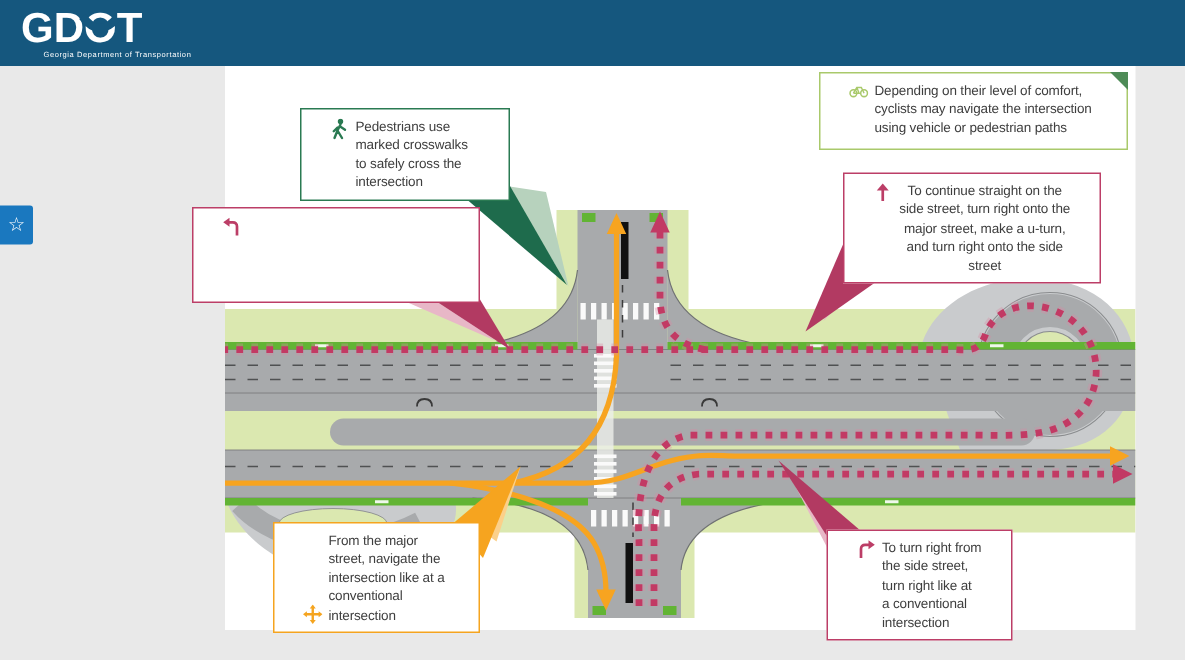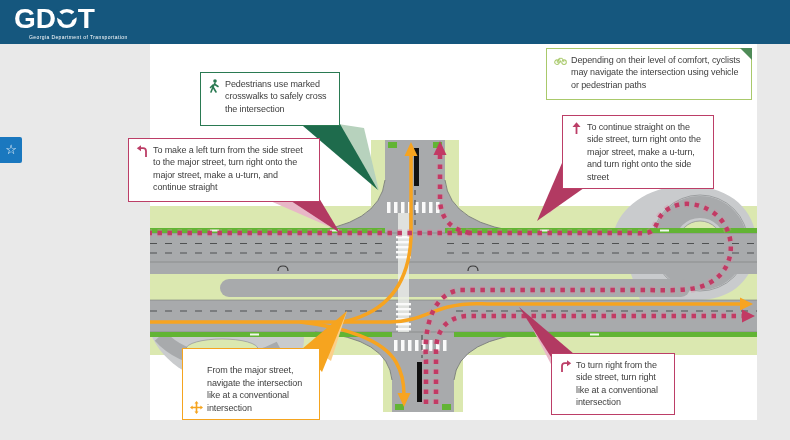--- a/index.html
+++ b/index.html
@@ -29,35 +29,35 @@
   }
   
   .panel{
     position:absolute;left:150px;top:44px;width:607px;height:376px;
     background:#ffffff;
   }
   .diagram-svg{position:absolute;left:150px;top:44px;}
   
   .callout{
     position:absolute;background:#fff;border:1.5px solid #999;
-    padding:5px 7px;display:flex;gap:4px;align-items:flex-start;
+    padding:5px 19px;display:flex;gap:4px;align-items:flex-start;
     box-sizing:border-box;z-index:5;
   }
   .callout p{
     margin:0;font-size:9px;line-height:1.38;color:#3e3e3e;letter-spacing:-.1px;
   }
   .callout .icn{flex:0 0 13px;margin-top:1px;}
   .co-ped{left:200px;top:72px;width:140px;min-height:54px;border-color:var(--pedestrian_green,#2A7A52);}
   .co-ped .icn{color:var(--pedestrian_green,#2A7A52);}
   .co-cyc{left:546px;top:48px;width:206px;min-height:52px;border-color:var(--cyclist_green,#A9C96B);position:absolute;}
   .co-cyc .icn{color:var(--cyclist_green,#A9C96B);}
   .co-crimson{border-color:var(--route_crimson,#BC3E67);}
   .co-crimson .icn{color:var(--route_crimson,#BC3E67);}
   .co-left{left:128px;top:138px;width:192px;min-height:64px;}
-  .co-cont{left:562px;top:115px;width:152px;min-height:68px;}
+  .co-cont{left:562px;top:115px;width:172px;min-height:68px;text-align:center;}
   .co-right{left:551px;top:353px;width:124px;min-height:60px;}
   .co-major{left:182px;top:348px;width:138px;min-height:72px;border-color:var(--route_orange,#F5A41F);align-items:flex-end;}
   .co-major .icn{color:var(--route_orange,#F5A41F);}
   .corner-fold{
     position:absolute;top:-1px;right:-1px;width:0;height:0;
     border-top:12px solid #4e8b57;border-left:12px solid transparent;
   }
 </style>
 </head>
 <body>
@@ -252,21 +252,20 @@
     <path d="M3.4 7.4 L6 3 H9.5 L11.6 7.4 M6 3 L7.8 7.4 H3.4" stroke="currentColor" stroke-width="1.1" fill="none"></path>
   </svg>
   <p>Depending on their level of comfort, cyclists may navigate the intersection using vehicle or pedestrian paths</p>
 </div>
 
 <div class="callout co-crimson co-left">
   <svg class="icn" width="13" height="13" viewBox="0 0 13 13">
     <path d="M10 12 V6 Q10 3.2 7.2 3.2 H4.5" stroke="currentColor" stroke-width="1.8" fill="none"></path>
     <polygon points="5,0.2 0.8,3.2 5,6.2" fill="currentColor"></polygon>
   </svg>
-  <p>To make a left turn from the side street to the major street, turn right onto the major street, make a u-turn, and continue straight</p>
 </div>
 
 <div class="callout co-crimson co-cont">
   <svg class="icn" width="13" height="13" viewBox="0 0 13 13">
     <path d="M6.5 12 V4" stroke="currentColor" stroke-width="1.8"></path>
     <polygon points="2.5,5 6.5,0.3 10.5,5" fill="currentColor"></polygon>
   </svg>
   <p>To continue straight on the side street, turn right onto the major street, make a u-turn, and turn right onto the side street</p>
 </div>
 

